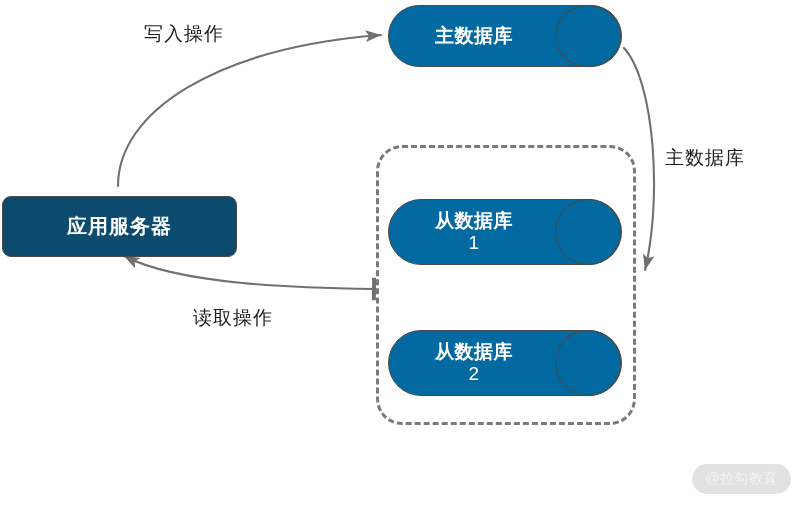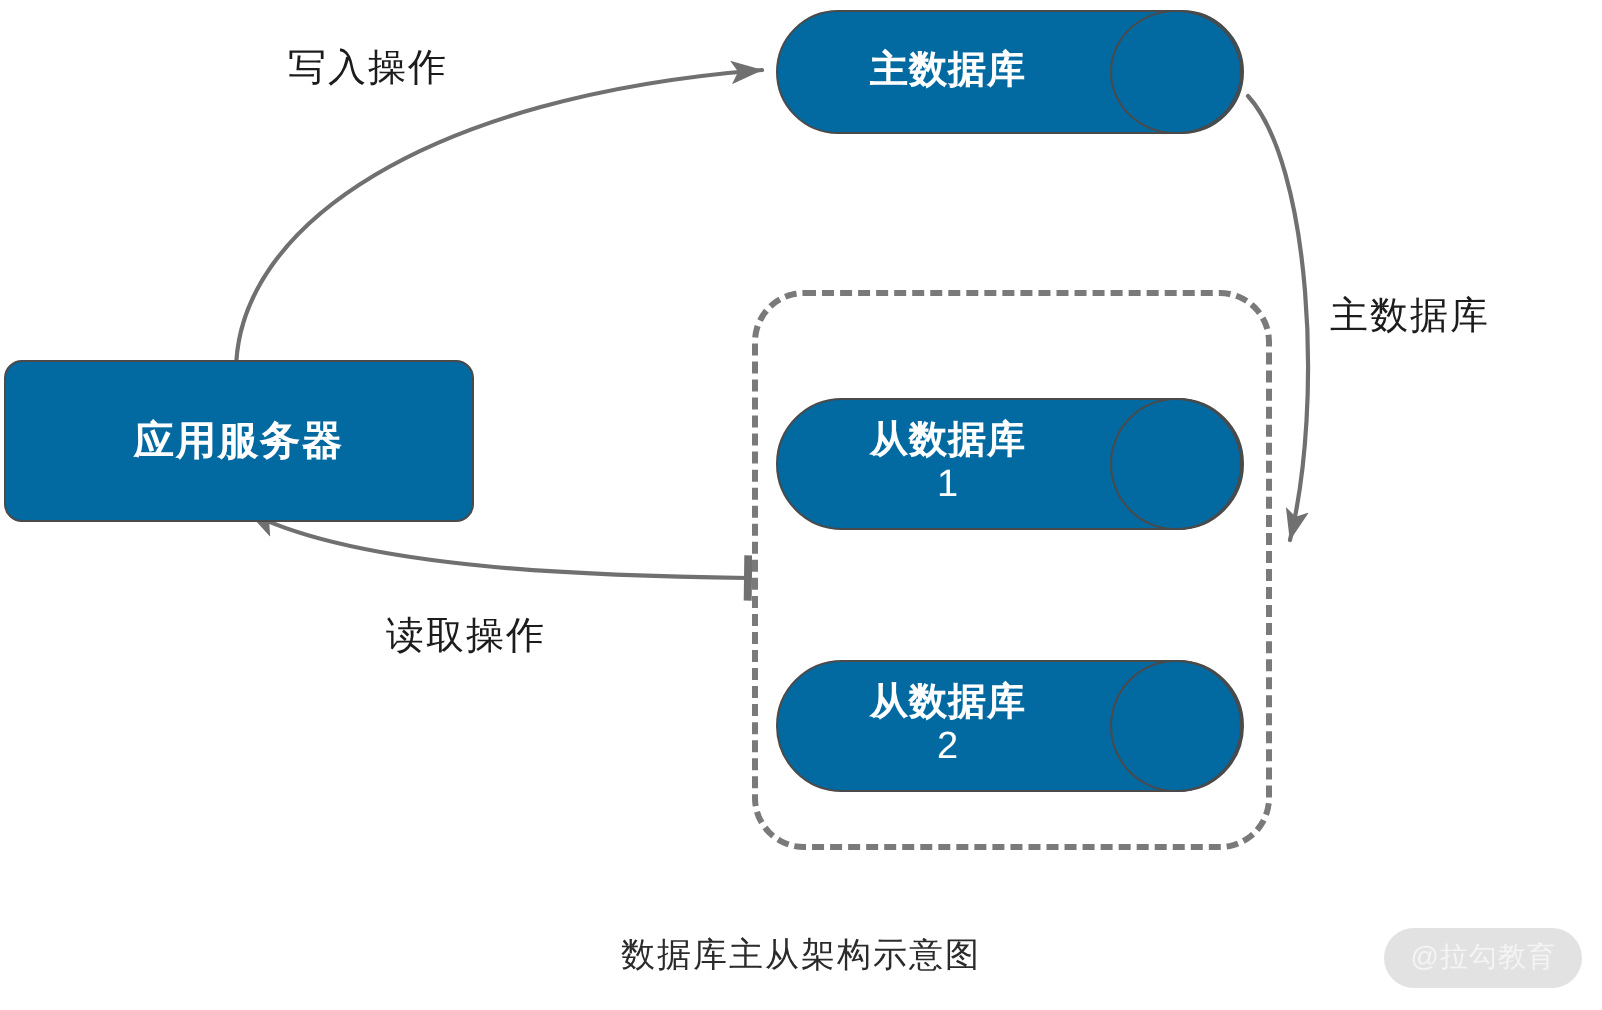--- a/index.html
+++ b/index.html
@@ -81,27 +81,27 @@
   }
 
   #node-master { left: 388px; top: 5px; width: 234px; height: 62px; }
   #node-slave1 { left: 388px; top: 199px; width: 234px; height: 66px; }
   #node-slave2 { left: 388px; top: 330px; width: 234px; height: 66px; }
 
   
   #node-appserver {
     position: absolute;
     left: 2px;
-    top: 180px;
+    top: 196px;
     width: 235px;
-    height: 81px;
+    height: 61px;
     box-sizing: border-box;
     border: 1.3px solid #4a4a4a;
     border-radius: 9px;
-    background: #0369a1;
+    background: #0c4a6e;
     display: flex;
     align-items: center;
     justify-content: center;
     color: #ffffff;
     font-size: 20px;
     font-weight: bold;
     letter-spacing: 1px;
     white-space: nowrap;
   }
 
@@ -191,17 +191,16 @@
   </div>
 
   <div id="node-appserver">
     <span>应用服务器</span>
   </div>
 
   <div id="label-write" class="edge-label">写入操作</div>
   <div id="label-read" class="edge-label">读取操作</div>
   <div id="label-sync" class="edge-label">主数据库</div>
 
-  <div id="caption">数据库主从架构示意图</div>
 
   <div id="watermark">@拉勾教育</div>
 
 </div>
 
 </body></html>

